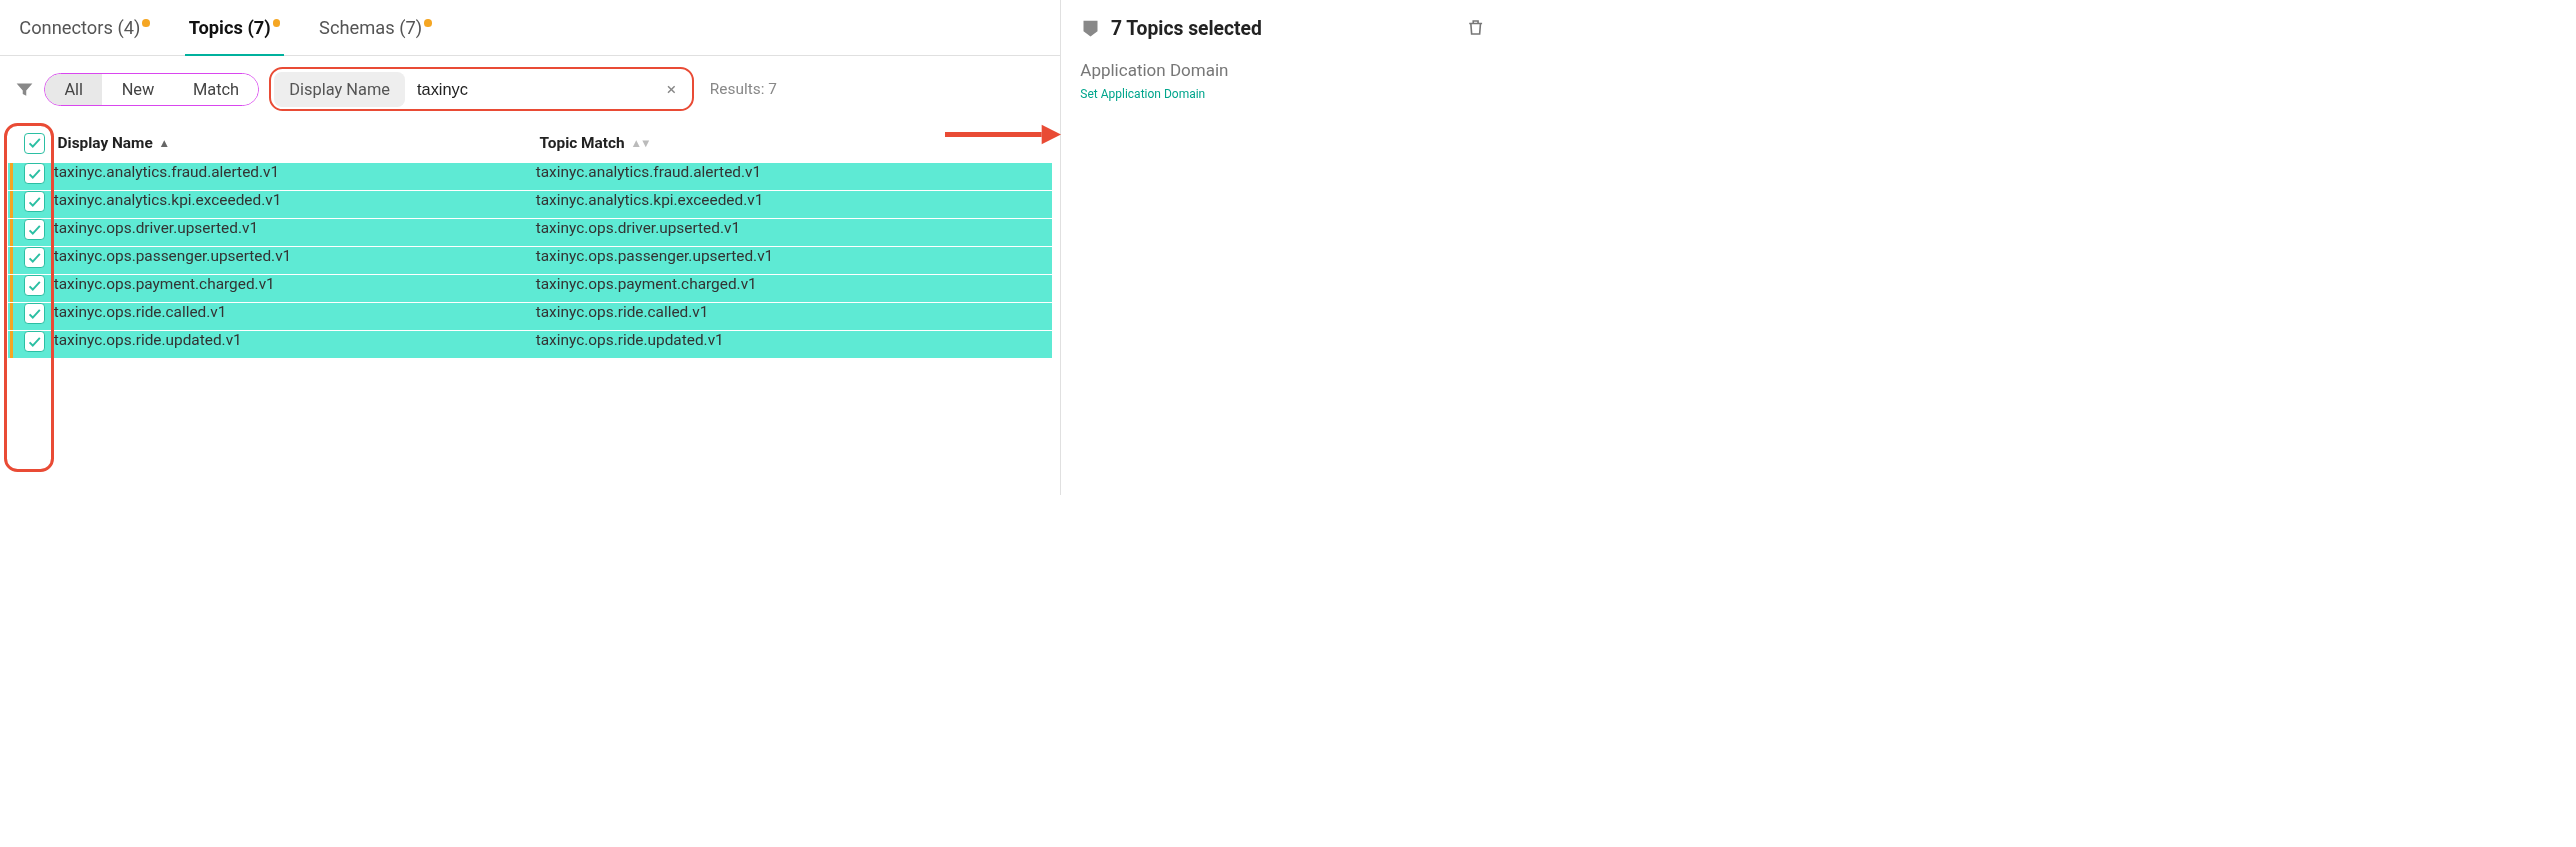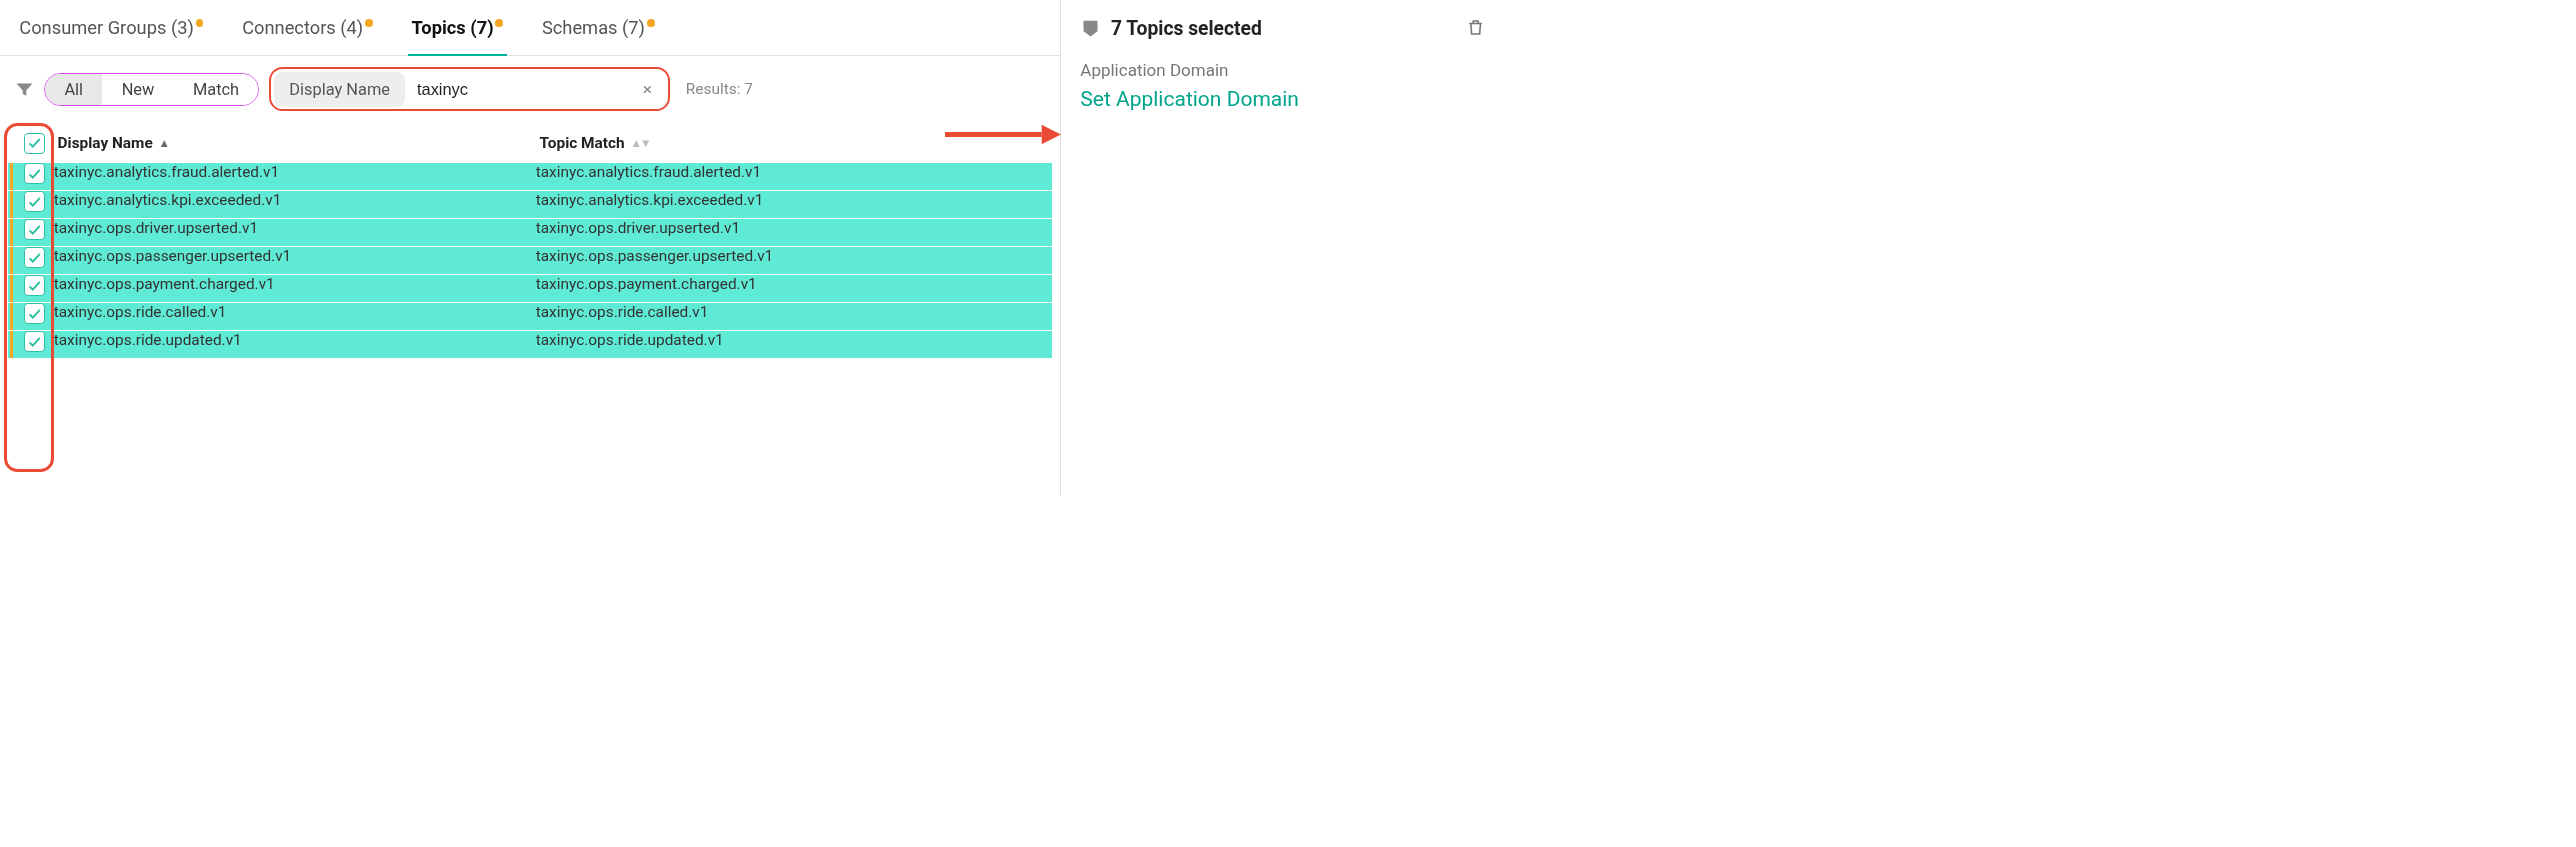--- a/index.html
+++ b/index.html
@@ -96,20 +96,21 @@
       display: flex;
       align-items: center;
     }
     .search-input-wrap {
       display: flex;
       align-items: center;
       background: #fff;
       border-radius: 7.7px;
       padding: 0 7.7px 0 11.6px;
       min-width: 174px;
+      gap: 24px;
     }
     .search-input {
       border: none;
       outline: none;
       font-size: 16.4px;
       color: #222;
       flex: 1;
       padding: 7.7px 0;
     }
     .clear-btn {
@@ -199,28 +200,27 @@
       display: flex;
       align-items: center;
       gap: 9.6px;
       font-size: 19.3px;
       font-weight: 700;
       color: #222;
     }
     .tag-icon { width: 21px; height: 21px; color: #888; }
     .trash-icon { width: 19.3px; height: 21px; color: #777; cursor:pointer; }
     .side-label { color: #777; font-size: 17px; margin-bottom: 7.7px; }
-    .side-link { color: #00a58c; font-size: 21px; cursor: pointer; }
+    .side-link { color: #00a58c; font-size: 12px; cursor: pointer; }
   </style>
 </head>
 <body>
 
 <div class="main-panel">
   <div class="tabs" id="tabs">
-      <div class="tab"><span>Consumer Groups (3)</span><span class="dot"></span></div>
       <div class="tab"><span>Connectors (4)</span><span class="dot"></span></div>
       <div class="tab active"><span>Topics (7)</span><span class="dot"></span></div>
       <div class="tab"><span>Schemas (7)</span><span class="dot"></span></div>
     </div>
 
   <div class="filter-row">
     <svg class="funnel-icon" viewBox="0 0 24 24" fill="currentColor">
       <path d="M3 5h18l-7 8v6l-4-2v-4L3 5z"></path>
     </svg>
     <div class="pill-group" id="pills">

